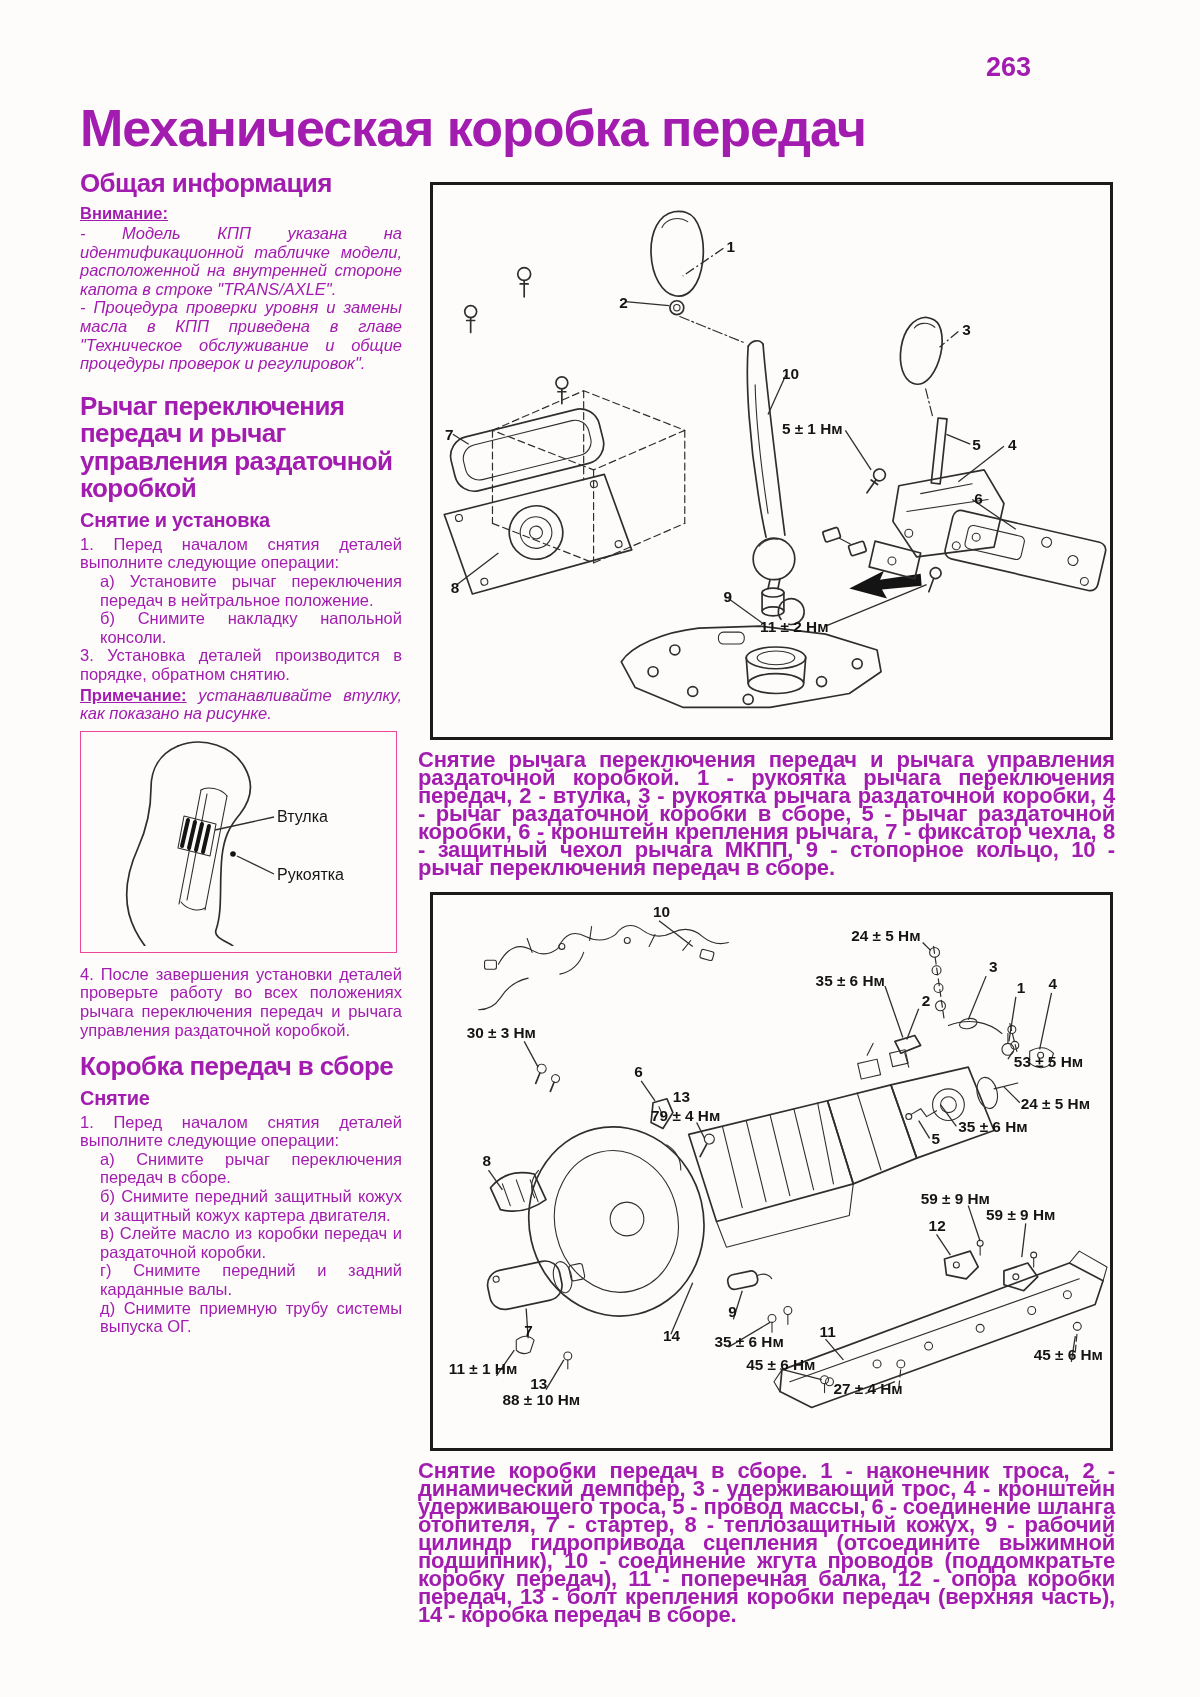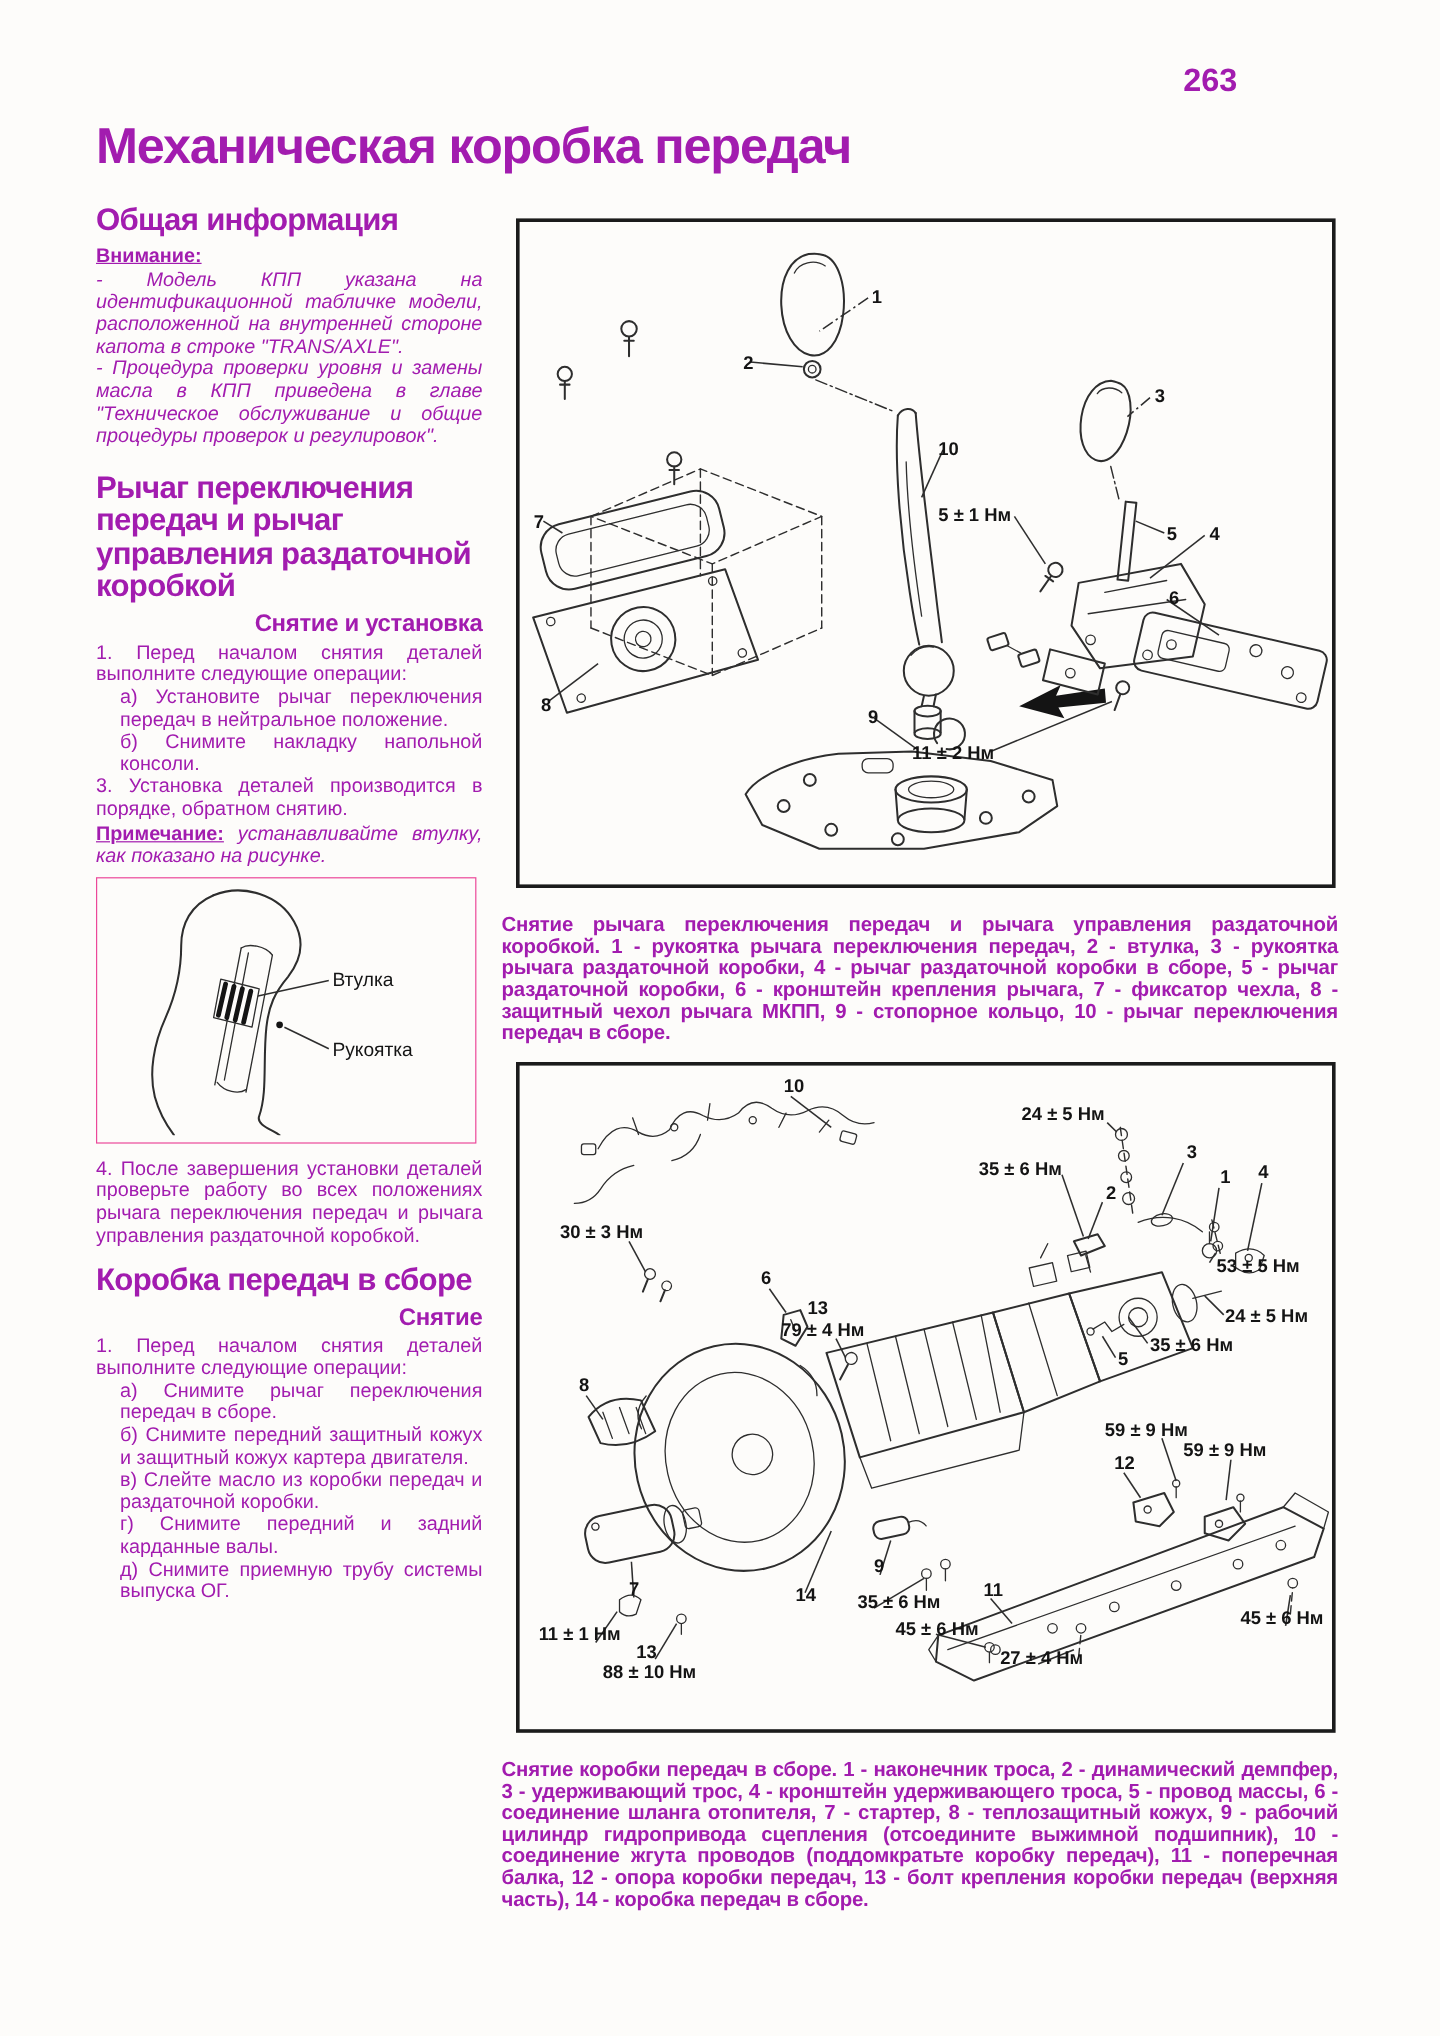--- a/index.html
+++ b/index.html
@@ -1,42 +1,42 @@
 <!DOCTYPE html>
 <html lang="ru"><head>
 <meta charset="utf-8">
 <style>
   html,body{margin:0;padding:0;background:#efedeb;}
   .page{position:relative;width:1200px;height:1697px;background:#fdfcfa;color:#a21caf;
         font-family:"Liberation Sans","DejaVu Sans",sans-serif;overflow:hidden;}
   .page-number{position:absolute;left:986px;top:52px;font-size:27px;font-weight:bold;}
-  .doc-title{position:absolute;left:80px;top:98px;font-size:42px;font-weight:bold;letter-spacing:-1px;}
+  .doc-title{position:absolute;left:80px;top:98px;font-size:52px;font-weight:bold;letter-spacing:-1px;}
 
   
   .left-col{position:absolute;left:80px;top:164px;width:322px;font-size:16.5px;line-height:18.6px;
             text-align:justify;}
   .left-col h2{font-size:26px;line-height:27.5px;font-weight:bold;margin:6px 0 6px;text-align:left;letter-spacing:-0.6px;}
   .left-col h2.gap{margin-top:20px;}
-  .left-col h3{font-size:20px;line-height:22px;font-weight:bold;margin:2px 0 4px;text-align:right;letter-spacing:-0.3px;}
+  .left-col h3{font-size:20px;line-height:22px;font-weight:bold;margin:2px 0 4px;text-align:left;letter-spacing:-0.3px;}
   .nlabel{font-weight:bold;text-decoration:underline;}
   .it, .italic-block .step{font-style:italic;}
   .step{margin:0;}
   .step.ind{padding-left:20px;}
   .note{margin:2px 0 8px;}
   .pblock{margin:0 0 8px;}
   .step4{margin:12px 0 14px;}
 
   .inset-figure{width:315px;height:220px;border:1px solid #ec4899;background:#fdfcfa;margin:8px 0 4px;}
   .inset-figure svg{display:block;}
 
   
   .right-col{position:absolute;left:418px;top:182px;width:697px;}
   .figure-box{margin-left:12px;width:677px;border:3px solid #1b1b1b;background:#fdfcfa;}
   .figure-box svg{display:block;}
-  .caption{font-weight:bold;font-size:17px;line-height:18px;text-align:justify;margin:22px 0 0;
+  .caption{font-weight:bold;font-size:22px;line-height:18px;text-align:justify;margin:11px 0 0;
            letter-spacing:-0.2px;}
   .fig2box{margin-top:15px;}
 
   
   .art{stroke:#2e2e2e;fill:none;stroke-width:1.7;stroke-linecap:round;stroke-linejoin:round;}
   .thin{stroke-width:1.1;}
   .dash{stroke-dasharray:7 4;stroke-width:1.2;}
   .dashdot{stroke-dasharray:10 3 2 3;stroke-width:1.2;}
   .leader path{stroke:#2e2e2e;stroke-width:1.3;fill:none;}
   .labels text{font-family:"Liberation Sans","DejaVu Sans",sans-serif;font-size:15.5px;font-weight:bold;fill:#141414;}

